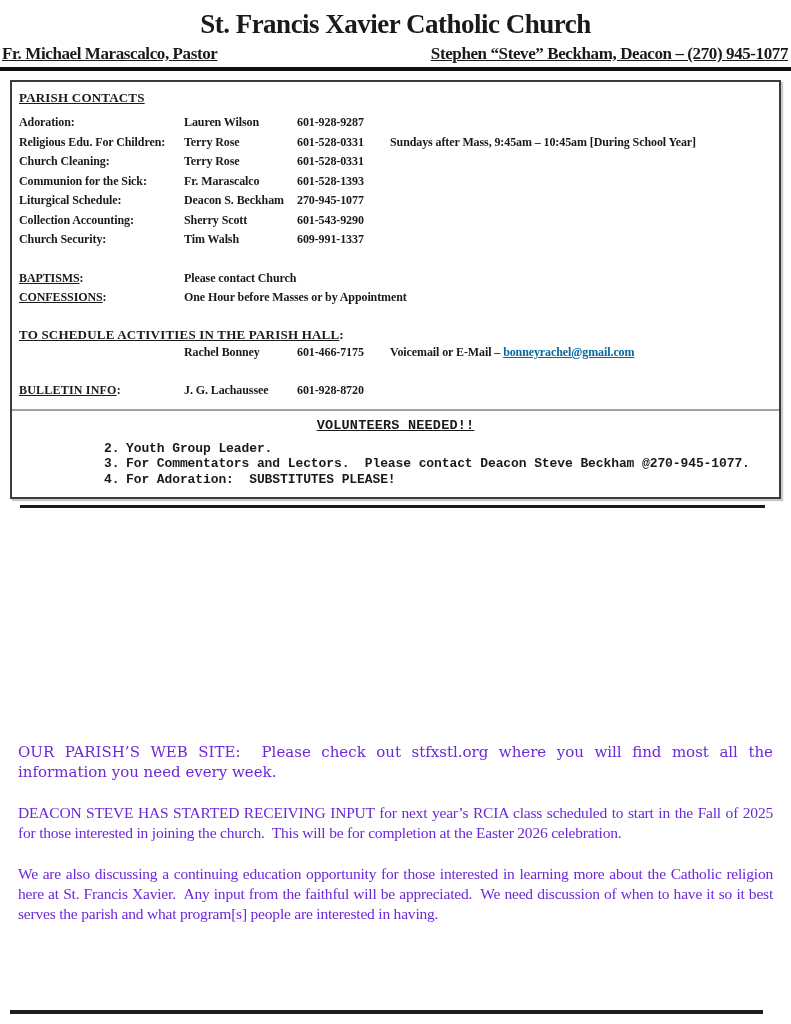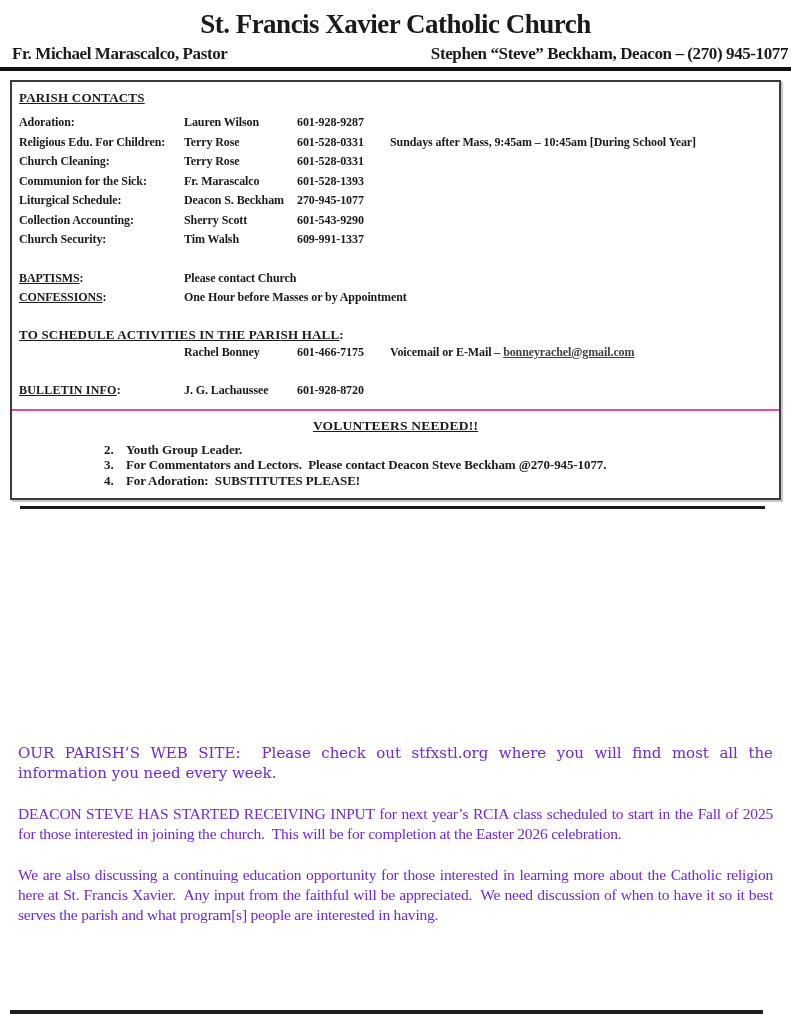--- a/index.html
+++ b/index.html
@@ -21,25 +21,26 @@
     font-size: 27px;
     font-weight: bold;
     letter-spacing: -0.5px;
     line-height: 40px;
     font-family: "Liberation Serif", serif;
   }
   .subhead {
     display: flex;
     justify-content: space-between;
     align-items: flex-end;
-    padding: 0 3px 1px 12px;
+    padding: 0 3px 1px 2px;
     font-size: 17px;
     font-weight: bold;
     letter-spacing: -0.4px;
     line-height: 20px;
+    text-decoration: underline;
   }
   .rule-double {
     height: 2px;
     border-top: 3px solid #101010;
     border-bottom: 1px solid #101010;
     margin-top: 2px;
   }
 
   
   .main-box {
@@ -63,26 +64,27 @@
     grid-template-columns: 165px 113px 93px 1fr;
     font-size: 12px;
     font-weight: bold;
     line-height: 19.5px;
     letter-spacing: -0.1px;
     white-space: nowrap;
   }
   .c-row > span { overflow: visible; }
   .c-span { grid-column: 2 / span 3; }
   .block-gap { margin-top: 19px; }
-  .email-link { color: #404040; text-decoration: underline; cursor: pointer; text-align: center; }
+  .email-link { color: #0369a1; text-decoration: underline; cursor: pointer; text-align: center; }
 
   
   .volunteers {
-    border-top: 2px solid #ec4899;
+    border-top: 2px solid #a3a3a3;
     padding: 7px 12px 9px;
+    font-family: Liberation Mono, monospace;
   }
   .vol-heading {
     text-align: center;
     font-size: 13.5px;
     font-weight: bold;
     letter-spacing: 0.2px;
   }
   .vol-list {
     margin: 8px 0 0 80px;
     padding: 0;

